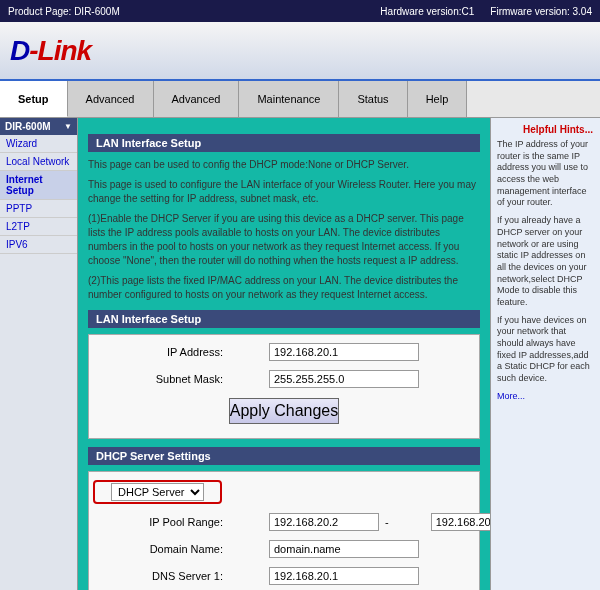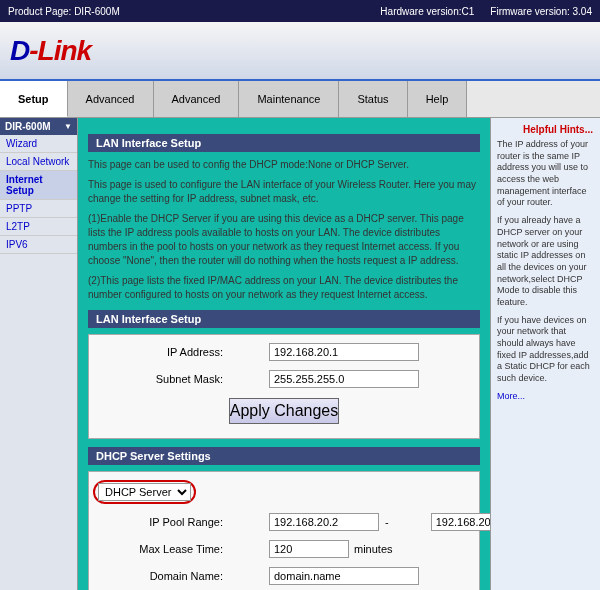--- a/index.html
+++ b/index.html
@@ -48,21 +48,21 @@
     .form-label { width: 140px; text-align: right; padding-right: 10px; font-size: 11px; color: #000; flex-shrink: 0; }
     .form-input { border: 1px solid #999; padding: 2px 4px; font-size: 11px; background: white; margin-left: 36px; }
     .form-input.wide { width: 150px; }
     .form-input.medium { width: 110px; }
     .form-input.short { width: 80px; }
 
     
     .btn-row { display: flex; justify-content: center; gap: 6px; margin: 8px 0; }
     .btn { padding: 3px 0; font-size: 16px; cursor: pointer; border: 1px solid #666; background: linear-gradient(to bottom, #f0f0f0, #d8d8d8); border-radius: 0; }
     .btn-primary { background: linear-gradient(to bottom, #e8e8f8, #c8c8e8); }
-    .dhcp-mode-highlight { border: 2px solid #cc0000; border-radius: 12px; padding: 1px 3px; display: inline-flex; }
+    .dhcp-mode-highlight { border: 2px solid #cc0000; border-radius: 4px; padding: 1px 16px; display: inline-flex; }
 
     
     .range-sep { margin: 0 6px; font-size: 11px; }
 
     .section-box { border: 1px solid #aaa; background: #f8f8f8; margin-bottom: 6px; padding: 6px 4px; }
 
     select { border: 1px solid #999; padding: 1px 2px; font-size: 11px; background: white; }
   </style>
 </head>
 <body>
@@ -140,25 +140,20 @@
           </span>
         </div>
 
         <div class="form-row">
           <span class="form-label">IP Pool Range:</span>
           <input class="form-input medium" type="text" value="192.168.20.2" style="">
           <span class="range-sep">-</span>
           <input class="form-input medium" type="text" value="192.168.20.254" style="">
         </div>
 
-        <div class="form-row">
-          <span class="form-label">Max Lease Time:</span>
-          <input class="form-input short" type="text" value="120" style="">
-          <span style="margin-left:5px; font-size:11px;">minutes</span>
-        </div>
 
         <div class="form-row">
           <span class="form-label">Domain Name:</span>
           <input class="form-input wide" type="text" value="domain.name" style="">
         </div>
 
         <div class="form-row">
           <span class="form-label">DNS Server 1:</span>
           <input class="form-input wide" type="text" value="192.168.20.1" style="">
         </div>

